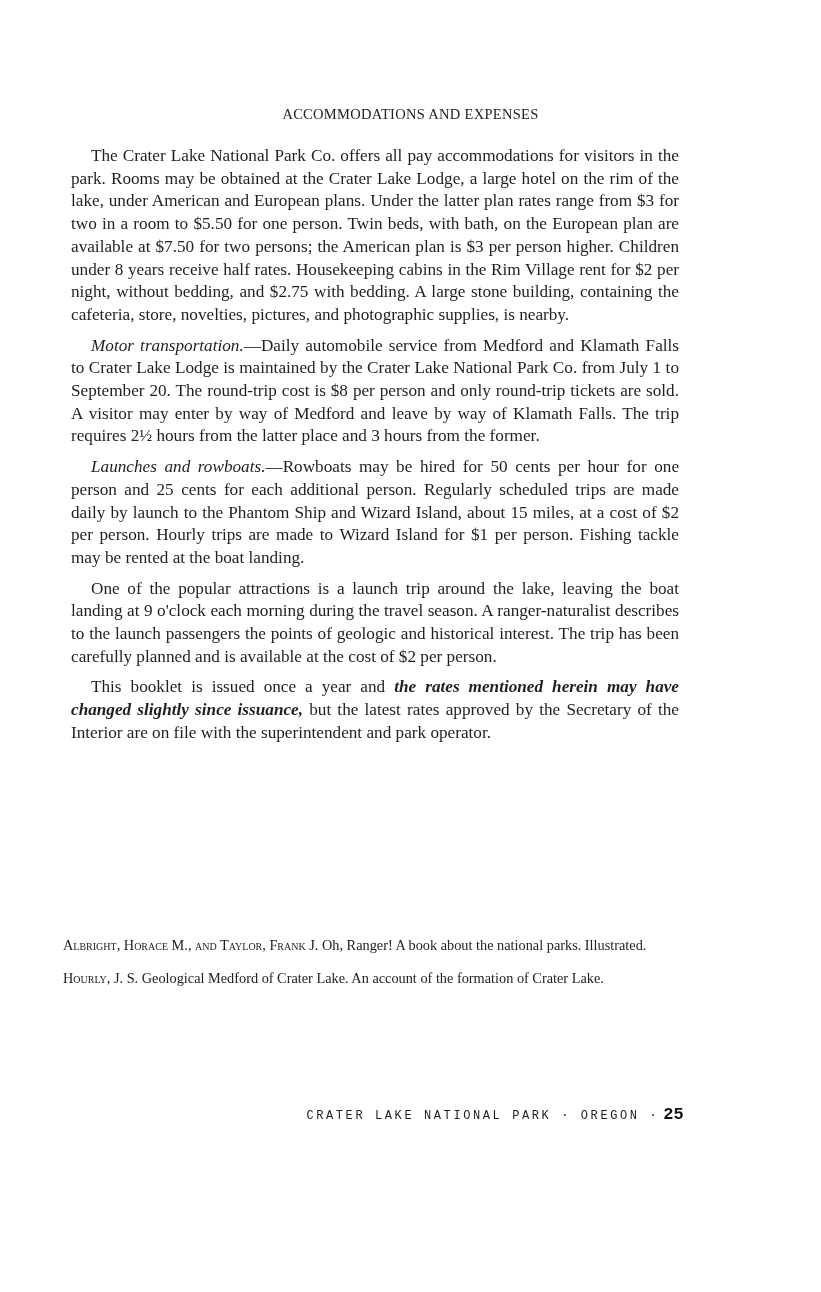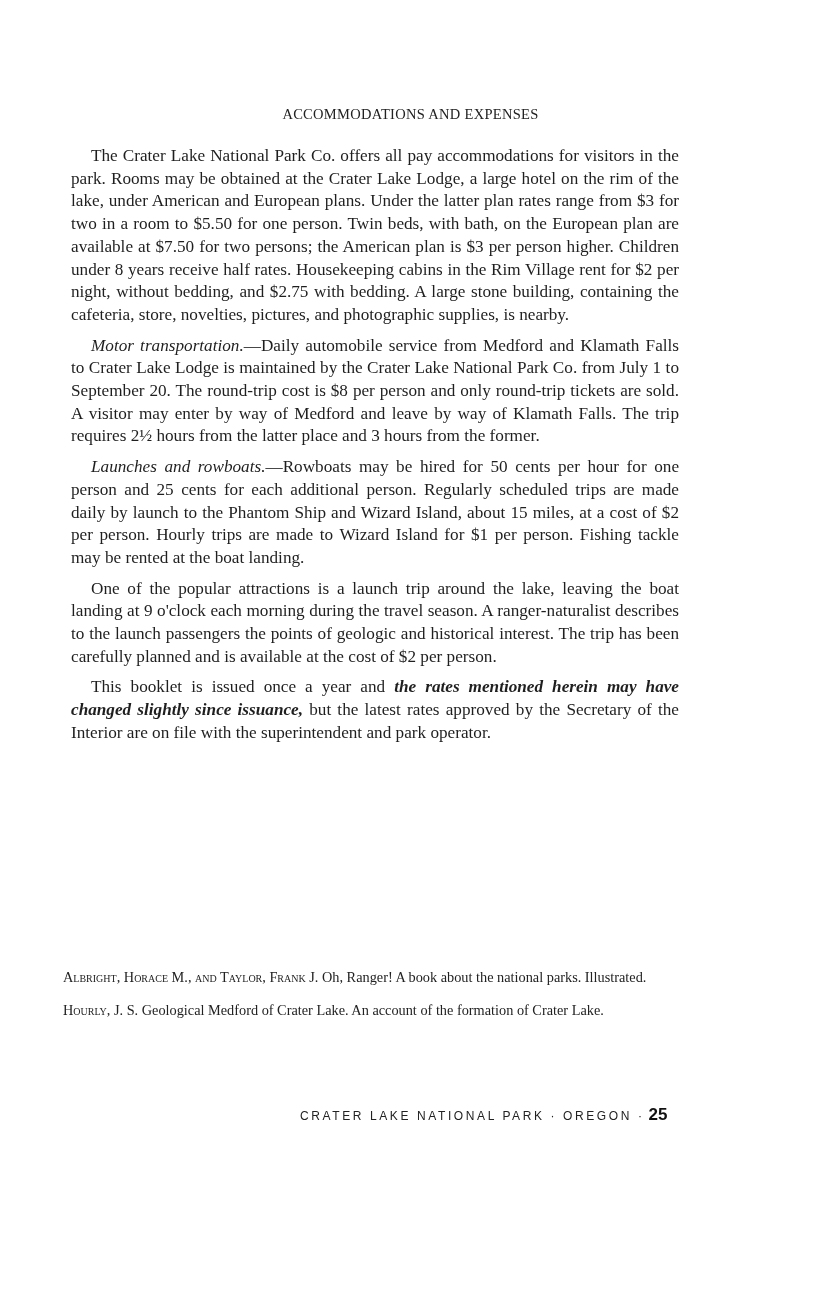--- a/index.html
+++ b/index.html
@@ -17,27 +17,27 @@
   .body-text {
     position: absolute; left: 63px; width: 624px; top: 121px;
     font-size: 17.2px; line-height: 22.7px; text-align: justify; color: #1f1f1f;
   }
   .body-text p { margin: 8px; text-indent: 20px; }
   .body-text p.first { text-indent: 20px; }
   .lead { font-style: italic; }
   .emph { font-style: italic; font-weight: bold; }
   .refs {
     position: absolute; left: 63px; width: 624px; top: 921px;
-    font-size: 14.3px; line-height: 17.6px; text-align: justify; color: #222; margin-top: 32px;
+    font-size: 14.3px; line-height: 17.6px; text-align: justify; color: #222;
   }
   .ref { padding-left: 14px; text-indent: -14px; margin-bottom: 15px; }
   .sc { font-variant: small-caps; }
   .footer {
-    position: absolute; top: 1089px; left: 300px; width: 390px; text-align: left;
-    font-family: Liberation Sans, sans-serif; font-size: 12px;
+    position: absolute; top: 1089px; left: 300px; width: 390px; text-align: center;
+    font-family: Liberation Mono, monospace; font-size: 12px;
     letter-spacing: 2.6px; color: #222;
   }
   .footer .pagenum {
     font-size: 17px; font-weight: bold; letter-spacing: 0; margin-left: 4px; color: #111;
   }
 </style>
 </head>
 <body>
 
 <div class="page">

